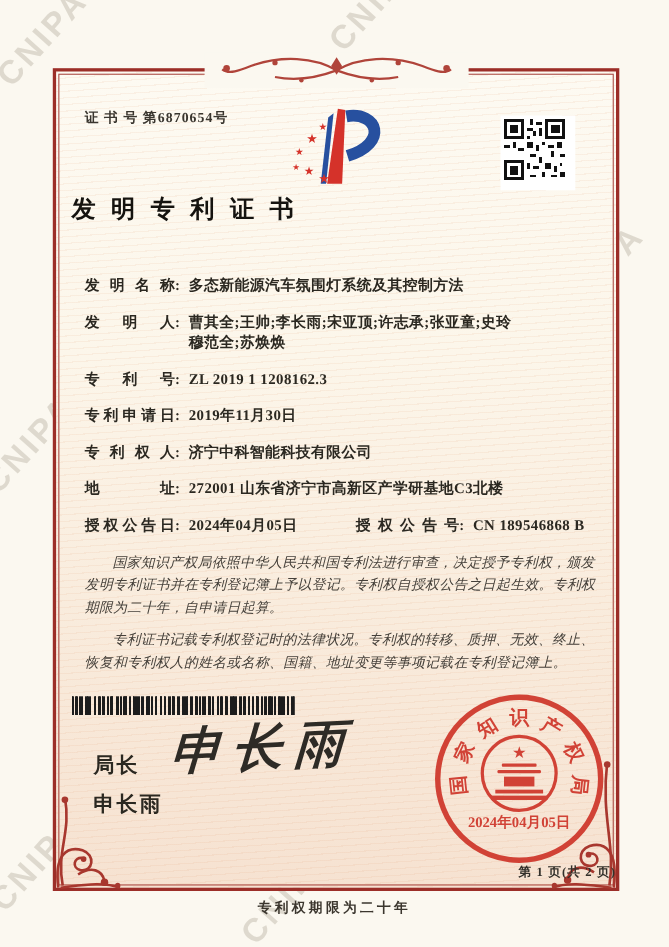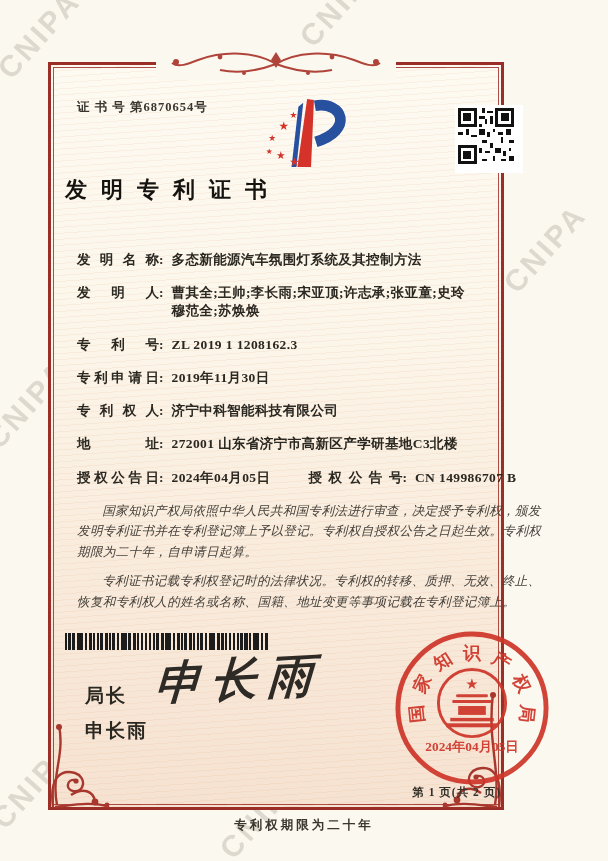--- a/index.html
+++ b/index.html
@@ -9,21 +9,21 @@
     font-family:"Liberation Serif","DejaVu Serif",serif;
     color:#2f2b24;
   }
   .watermark{
     position:absolute;font-family:"Liberation Sans","DejaVu Sans",sans-serif;
     font-weight:bold;font-size:30px;letter-spacing:3px;
     color:rgba(168,158,142,.34);transform:rotate(-48deg);
     white-space:nowrap;z-index:1;user-select:none;
   }
   .frame{
-    position:absolute;left:48px;top:62px;width:456px;height:748px;
+    position:absolute;left:48px;top:62px;width:515px;height:748px;
     box-sizing:border-box;border:3px solid #9c2e28;z-index:2;
     background:linear-gradient(180deg,#fdfaf2 0%,#fcf6ea 35%,#f9ecdd 65%,#f6e2d1 100%);
   }
   .frame-inner{
     position:absolute;inset:2px;border:1px solid rgba(156,46,40,.85);
     pointer-events:none;
   }
   .frame::after{ 
     content:"";position:absolute;inset:0;
     background:repeating-linear-gradient(176deg,rgba(223,147,101,.10) 0 1px,transparent 1px 6px);
@@ -50,21 +50,21 @@
   .fields{position:absolute;left:26px;top:186px;width:466px;z-index:4;}
   .field-row{display:flex;margin-bottom:15px;font-size:13.5px;line-height:1.35;}
   .f-label{
     display:inline-block;width:82px;flex:none;font-weight:bold;
     text-align:justify;text-align-last:justify;color:#2b2821;
   }
   .f-label.wide{width:94px;}
   .f-colon{font-weight:bold;flex:none;margin-right:8px;}
   .f-value{font-weight:bold;color:#2b2821;letter-spacing:.4px;}
   .row-split{display:flex;}
-  .group2{margin-left:38px;display:flex;}
+  .group2{margin-left:53px;display:flex;}
   .body-text{position:absolute;left:26px;top:436px;width:466px;z-index:4;font-style:italic;}
   .body-text p{
     margin:0 0 9px 0;font-size:12.6px;line-height:1.62;text-indent:2em;
     color:#45403a;font-weight:500;letter-spacing:.3px;
   }
   .barcode{
     position:absolute;left:14px;top:568px;width:203px;height:17px;z-index:4;
     background:
       repeating-linear-gradient(90deg,#1c1c1c 0 2px,transparent 2px 4px),
       repeating-linear-gradient(90deg,#1c1c1c 0 1px,transparent 1px 7px),
@@ -229,21 +229,21 @@
     </div>
     <div class="field-row row-split">
       <span style="display:flex">
         <span class="f-label">授权公告日</span>
           <span class="f-colon">:</span>
         <span class="f-value">2024年04月05日</span>
       </span>
       <span class="group2">
         <span class="f-label wide">授 权 公 告 号</span>
           <span class="f-colon">:</span>
-        <span class="f-value">CN 149986707 B</span>
+        <span class="f-value">CN 189546868 B</span>
       </span>
     </div>
   </div>
 
   <div class="body-text">
     <p>国家知识产权局依照中华人民共和国专利法进行审查，决定授予专利权，颁发发明专利证书并在专利登记簿上予以登记。专利权自授权公告之日起生效。专利权期限为二十年，自申请日起算。</p>
     <p>专利证书记载专利权登记时的法律状况。专利权的转移、质押、无效、终止、恢复和专利权人的姓名或名称、国籍、地址变更等事项记载在专利登记簿上。</p>
   </div>
 
   <div class="barcode"></div>

